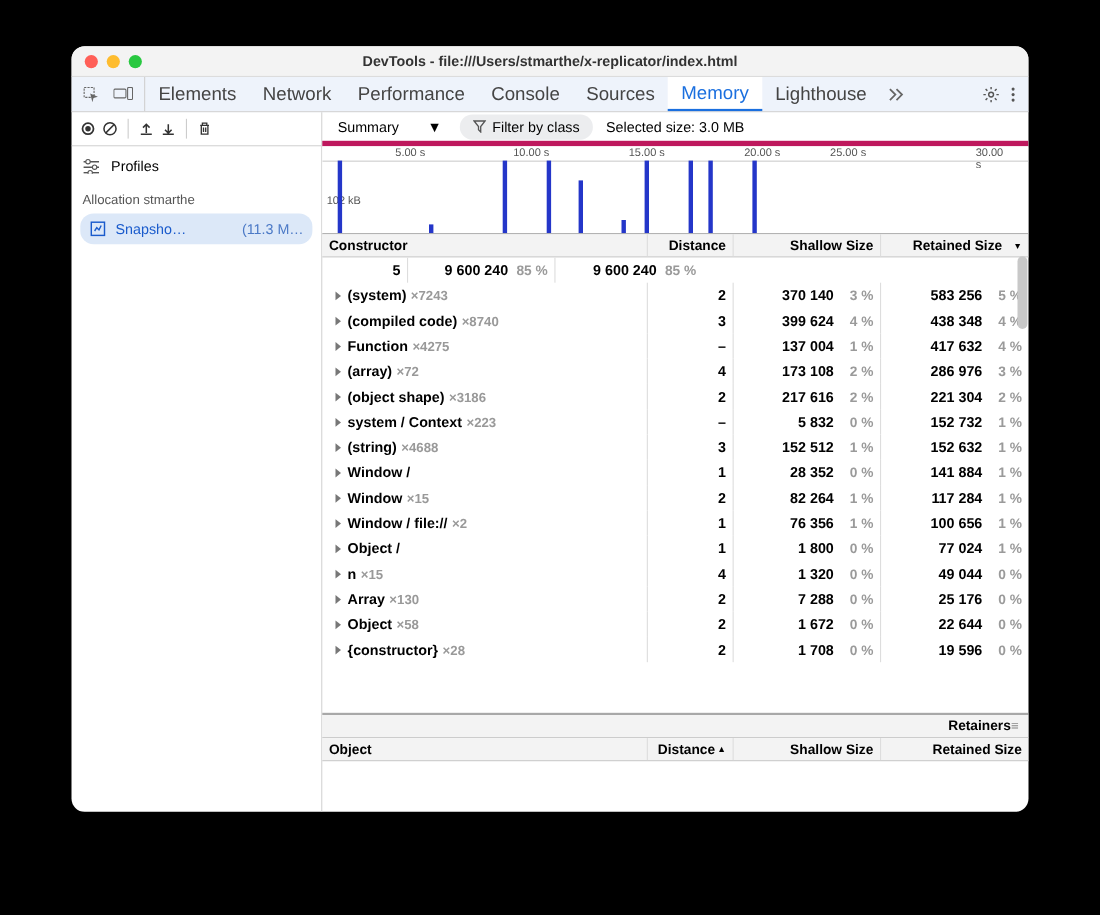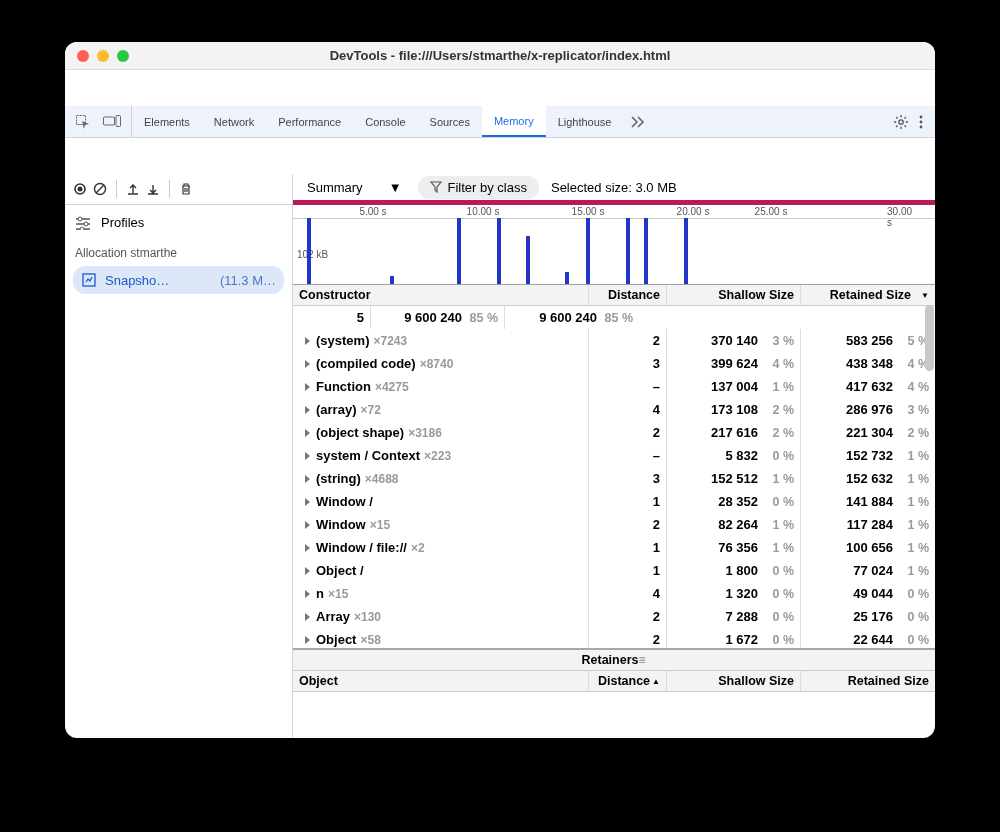--- a/index.html
+++ b/index.html
@@ -1,25 +1,25 @@
 <!DOCTYPE html>
 <html><head>
 <meta charset="utf-8">
 <style>
   * { box-sizing: border-box; }
   html, body { margin:0; padding:0; height:100%; font-family: -apple-system, "Helvetica Neue", Arial, sans-serif; background:#000; }
-  .frame { position:absolute; left:65px; top:42px; width:870px; height:696px; background:#fff; border-radius:12px; box-shadow:0 20px 60px rgba(0,0,0,0.6); overflow:hidden; display:flex; flex-direction:column;gap:36px; }
+  .frame { position:absolute; left:65px; top:42px; width:870px; height:696px; background:#fff; border-radius:12px; box-shadow:0 20px 60px rgba(0,0,0,0.6); overflow:hidden; display:flex; flex-direction:column; }
   .titlebar { height:28px; background:#f3f3f3; border-bottom:1px solid #dcdcdc; display:flex; align-items:center; position:relative; }
   .traffic { display:flex; gap:8px; padding-left:12px; }
   .tldot { width:12px; height:12px; border-radius:50%; }
   .tlr { background:#ff5f57; }
   .tly { background:#febc2e; }
   .tlg { background:#28c840; }
   .title { position:absolute; left:0; right:0; text-align:center; font-size:13px; font-weight:600; color:#333; pointer-events:none; }
-  .tabbar { height:32px; background:#eef3fb; border-bottom:1px solid #d4d4d4; display:flex; align-items:center; font-size:11px; color:#444; }
+  .tabbar { height:32px; background:#eef3fb; border-bottom:1px solid #d4d4d4; display:flex; align-items:center; font-size:17px; color:#444; }
   .tabbar .icons { display:flex; gap:12px; padding:0 10px; border-right:1px solid #d0d0d0; height:100%; align-items:center;}
   .tabbar .tabs { display:flex; height:100%; align-items:stretch; }
   .tabbar .tab { padding:0 12px; display:flex; align-items:center; cursor:pointer; }
   .tabbar .tab.active { color:#1a6fdf; border-bottom:2px solid #1a6fdf; background:#fff; }
   .tabbar .right { margin-left:auto; display:flex; gap:10px; padding-right:12px; align-items:center;}
   svg { display:block; }
   .body { flex:1; display:flex; min-height:0; }
   .sidebar { width:228px; border-right:1px solid #d4d4d4; display:flex; flex-direction:column; font-size:13px; }
   .sidetoolbar { height:31px; border-bottom:1px solid #d4d4d4; display:flex; align-items:center; gap:6px; padding:0 8px;}
   .sidetoolbar .sep { width:1px; height:18px; background:#ccc; margin:0 3px; }
@@ -47,21 +47,21 @@
   .c-sh  { width:134px; justify-content:flex-end; gap:6px;}
   .c-re  { width:134px; justify-content:flex-end; gap:6px;}
   .rows { overflow:hidden; flex:1;}
   .row { display:flex; font-size:13px; height:23px; }
   .row .c-con { gap:4px; }
   .tri { width:0; height:0; border-top:4px solid transparent; border-bottom:4px solid transparent; border-left:5px solid #777; margin:0 2px 0 6px;}
   .mult { color:#999; font-size:12px; }
   .pct { color:#9a9a9a; font-size:12.5px; min-width:30px; text-align:right;}
   .val { font-variant-numeric:tabular-nums;}
   .retainers { border-top:2px solid #a8a8a8;}
-  .ret-hdr { padding:3px 8px; background:#f3f3f3; font-size:12.5px; display:flex; justify-content:center; border-bottom:1px solid #ccc;}
+  .ret-hdr { padding:3px 8px; background:#f3f3f3; font-size:12.5px; display:flex; justify-content:flex-end; border-bottom:1px solid #ccc;}
   .ret-space { height:46px;}
   .scroll-thumb { position:absolute; right:1px; top:20px; width:9px; height:66px; background:#c8c8c8; border-radius:5px;}
   .asc::after { content:"▲"; font-size:8px; margin-left:2px;}
   .desc::after { content:"▼"; font-size:8px; margin-left:4px;}
   .hamb { color:#888; font-size:12px; letter-spacing:1px;}
 </style>
 </head>
 <body>
 
 <div class="frame">

